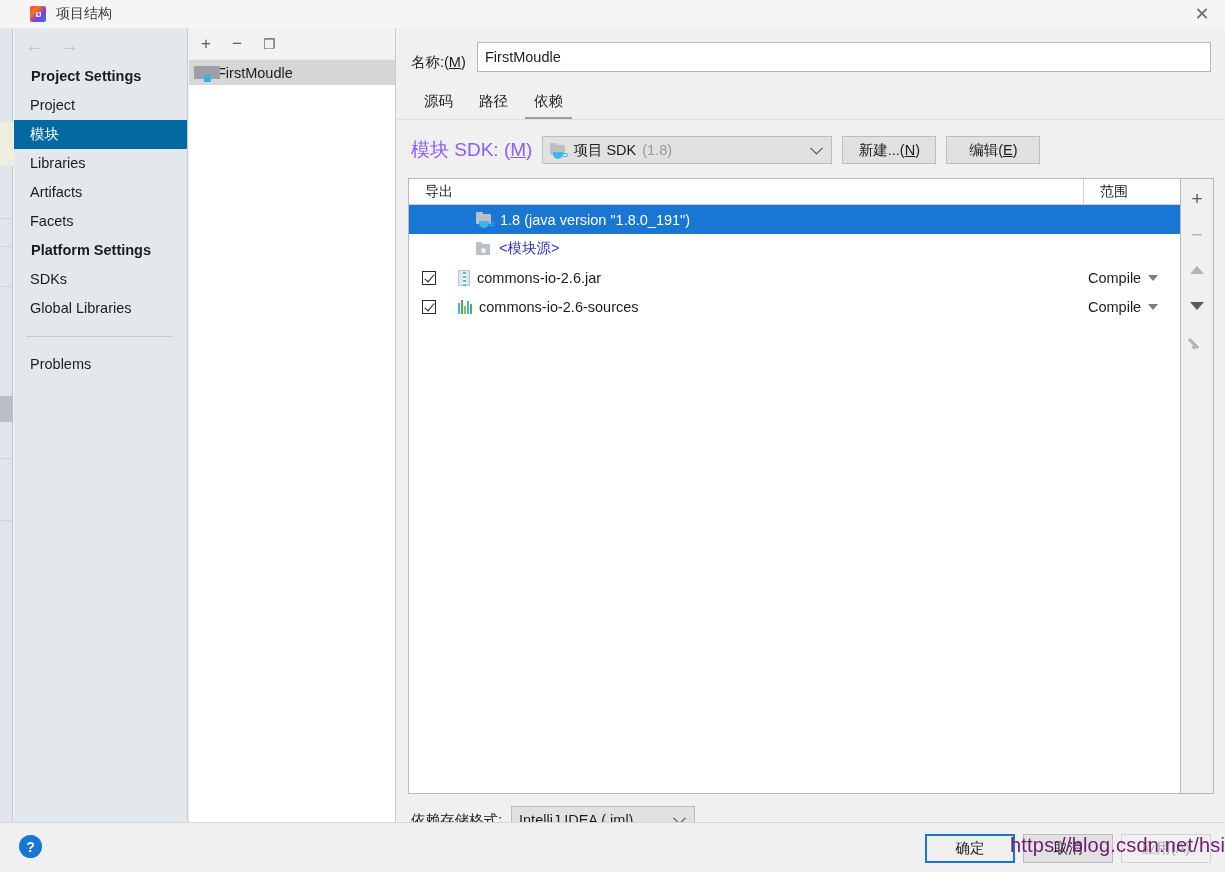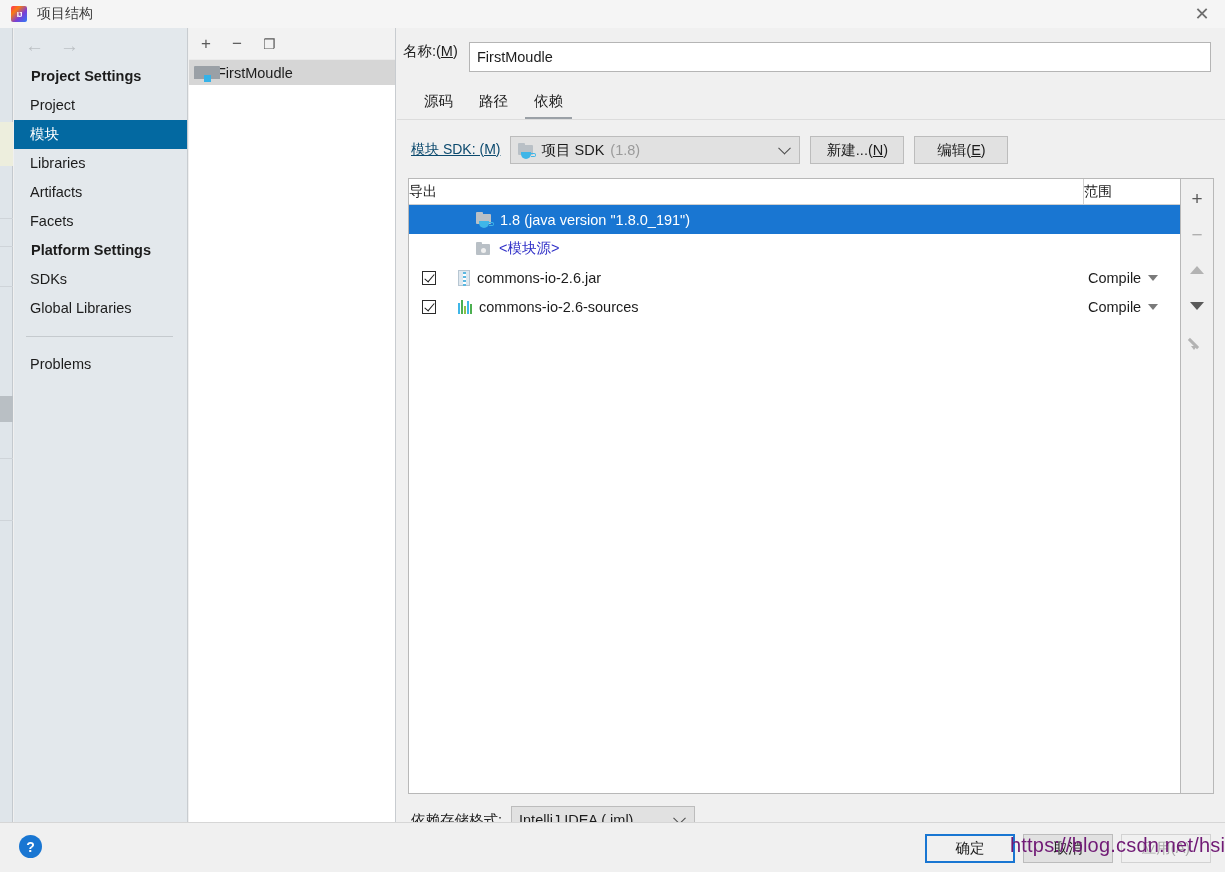--- a/index.html
+++ b/index.html
@@ -30,21 +30,21 @@
   .bg-strip .s3 { top: 218px; height: 1px;  background: #cfd4d9; }
   .bg-strip .s4 { top: 258px; height: 1px;  background: #cfd4d9; }
   .bg-strip .s5 { top: 368px; height: 26px; background: #b9bfc4; }
   .bg-strip .s6 { top: 430px; height: 1px;  background: #cfd4d9; }
   .bg-strip .s7 { top: 492px; height: 1px;  background: #cfd4d9; }
 
   
   .titlebar {
     position: absolute; left: 0; top: 0; width: 1225px; height: 28px;
     background: #f5f5f5;
-    display: flex; align-items: center;
+    display: flex; align-items: center; padding-left: 19px;
   }
   .title-icon {
     margin-left: 11px; width: 16px; height: 16px;
     border-radius: 2px;
     background: linear-gradient(135deg,#fe315d 0%,#f97a12 28%,#7a3ed7 62%,#2d7cf6 100%);
     position: relative; flex: none;
   }
   .title-icon::after {
     content: "IJ";
     position: absolute; inset: 0;
@@ -124,22 +124,22 @@
     position: absolute; right: -1px; bottom: -2px; width: 7px; height: 7px;
     background: #35b2e8;
   }
 
   
   .content {
     position: absolute; left: 397px; top: 28px; width: 828px; height: 794px;
     background: #f0f0f0;
   }
   .name-row {
-    display: flex; align-items: flex-start; height: 30px;
-    margin: 14px 14px 0 6px;
+    display: flex; align-items: flex-end; height: 30px;
+    margin: 14px 14px 0 14px;
   }
   .name-label { font-size: 14.5px; color: #1c1c1c; width: 66px; flex: none; }
   .name-label u { text-decoration: underline; }
   .name-input {
     flex: 1; height: 30px;
     background: #ffffff; border: 1px solid #b5b5b5;
     font-size: 14.5px; color: #1c1c1c;
     padding: 0 7px; outline: none;
     font-family: inherit;
   }
@@ -162,21 +162,21 @@
   .tabs-underline {
     position: absolute; left: -14px; right: -14px; bottom: 0;
     height: 1px; background: #dcdcdc;
   }
 
   
   .sdk-row {
     display: flex; align-items: center; height: 28px;
     margin: 16px 0 0 14px; gap: 10px;
   }
-  .sdk-label { font-size: 14px; color: #0c4a6e; text-decoration: underline; }
+  .sdk-label { font-size: 19px; color: #8b5cf6; }
   .sdk-label u { text-decoration: underline; }
   .sdk-combo {
     width: 290px; height: 28px;
     background: #e1e1e1; border: 1px solid #bcbcbc;
     display: flex; align-items: center; padding: 0 7px; gap: 6px;
     cursor: default; position: relative;
   }
   .sdk-combo .chev {
     position: absolute; right: 10px; top: 50%; transform: translateY(-60%);
     width: 9px; height: 9px;
@@ -203,21 +203,21 @@
     flex: 1; background: #ffffff;
     border: 1px solid #b8b8b8;
     display: flex; flex-direction: column;
   }
   .thead {
     height: 26px; display: flex; background: #ffffff;
     border-bottom: 1px solid #cfcfcf; flex: none;
   }
   .th {
     font-size: 14px; color: #1c1c1c;
-    display: flex; align-items: center; padding-left: 0;
+    display: flex; align-items: center; padding-left: 16px;
   }
   .th.export { flex: 1; border-right: 1px solid #cfcfcf; }
   .th.scope  { width: 96px; }
   .tbody { flex: 1; position: relative; }
   .trow {
     height: 29px; display: flex; align-items: center; cursor: default;
   }
   .trow.sel { background: #1976d2; }
   .trow .c-check {
     width: 40px; flex: none; display: flex; align-items: center; justify-content: center;

